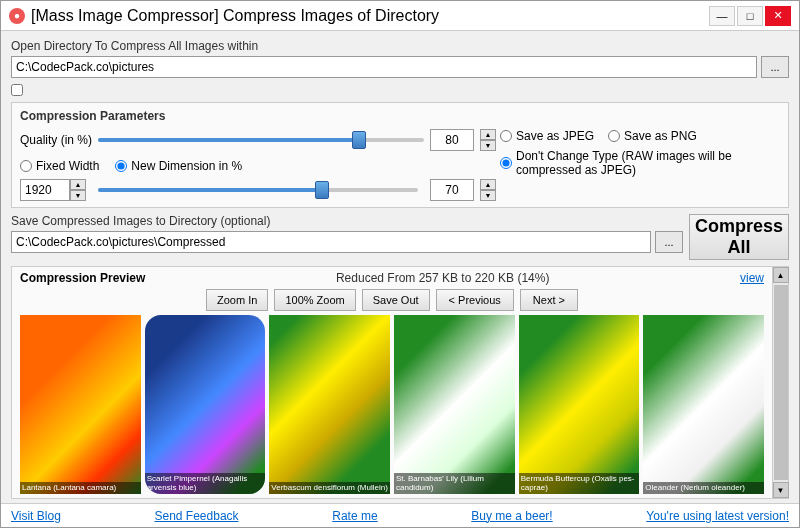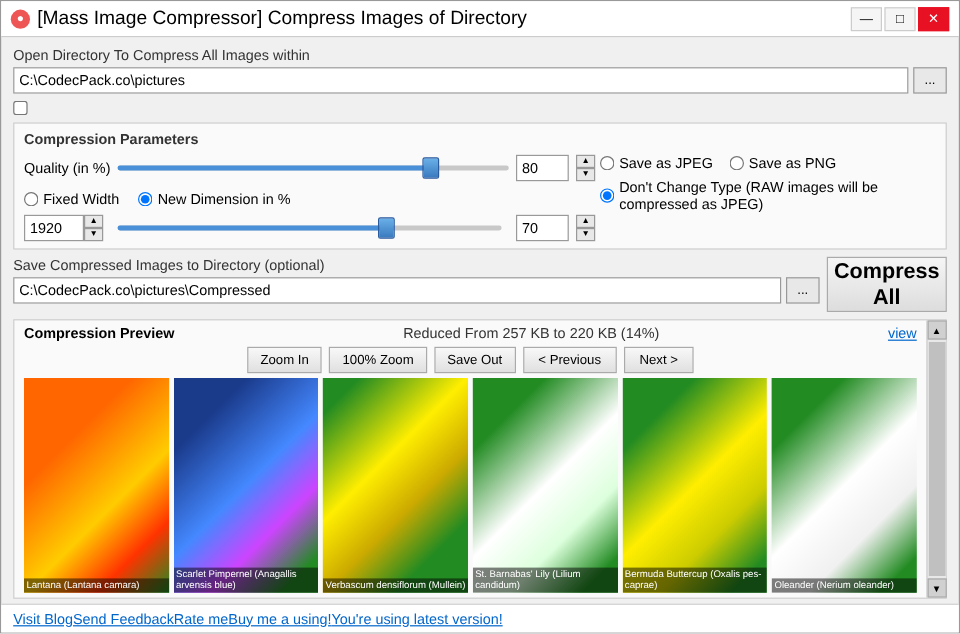--- a/index.html
+++ b/index.html
@@ -171,21 +171,21 @@
       top: -7px;
       cursor: pointer;
     }
     .number-input {
       width: 44px;
       height: 22px;
       border: 1px solid #999;
       background: white;
       padding: 2px 4px;
       font-size: 12px;
-      text-align: left;
+      text-align: center;
     }
     .spin-btns {
       display: flex;
       flex-direction: column;
       width: 16px;
       height: 22px;
     }
     .spin-btn {
       flex: 1;
       border: 1px solid #999;
@@ -356,34 +356,34 @@
       background: #c0c0c0;
       width: 14px;
       margin: 2px auto;
     }
     .footer {
       background: white;
       border-top: 1px solid #ccc;
       padding: 4px 10px;
       display: flex;
       align-items: center;
-      justify-content: flex-start;
+      justify-content: space-between;
       flex-shrink: 0;
       height: 24px;
     }
     .footer-link {
       color: #0066cc;
       text-decoration: underline;
       cursor: pointer;
       font-size: 12px;
     }
 
     
     .flower-lantana { background: linear-gradient(135deg, #ff6600 30%, #ffcc00 60%, #ff3300 80%, #228b22 100%); }
-    .flower-blue { background: linear-gradient(135deg, #1a3a8a 20%, #4488ff 50%, #cc44ff 70%, #228b22 90%); }
+    .flower-blue { background: linear-gradient(135deg, #1a3a8a 20%, #4488ff 50%, #cc44ff 70%, #228b22 90%); border-radius: 16px; }
     .flower-yellow-tall { background: linear-gradient(135deg, #228b22 10%, #ffee00 40%, #ccaa00 60%, #228b22 80%); }
     .flower-white-star { background: linear-gradient(135deg, #228b22 20%, #ffffff 50%, #ddffdd 70%, #228b22 90%); }
     .flower-yellow-small { background: linear-gradient(135deg, #228b22 20%, #ffee00 50%, #cccc00 70%, #228b22 90%); }
     .flower-white-daisy { background: linear-gradient(135deg, #228b22 20%, #ffffff 50%, #f0f0f0 70%, #228b22 90%); }
 
     input[type="radio"] { width: 12px; height: 12px; margin: 0; }
     input[type="checkbox"] { width: 12px; height: 12px; margin: 0; }
   </style>
 </head>
 <body>
@@ -545,16 +545,16 @@
         <button class="scroll-arrow">▼</button>
       </div>
     </div>
 
   </div>
 
   <div class="footer">
     <span class="footer-link">Visit Blog</span>
     <span class="footer-link">Send Feedback</span>
     <span class="footer-link">Rate me</span>
-    <span class="footer-link">Buy me a using!</span>
+    <span class="footer-link">Buy me a beer!</span>
     <span class="footer-link">You're using latest version!</span>
   </div>
 </div>
 
 </body></html>

